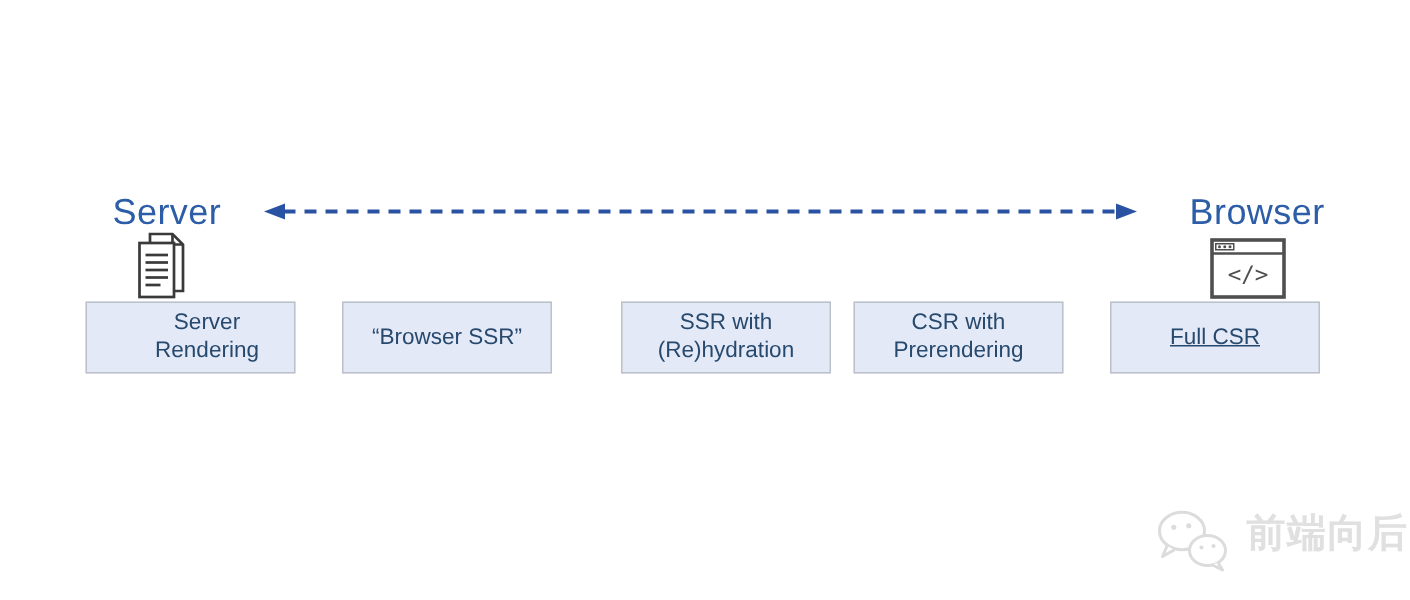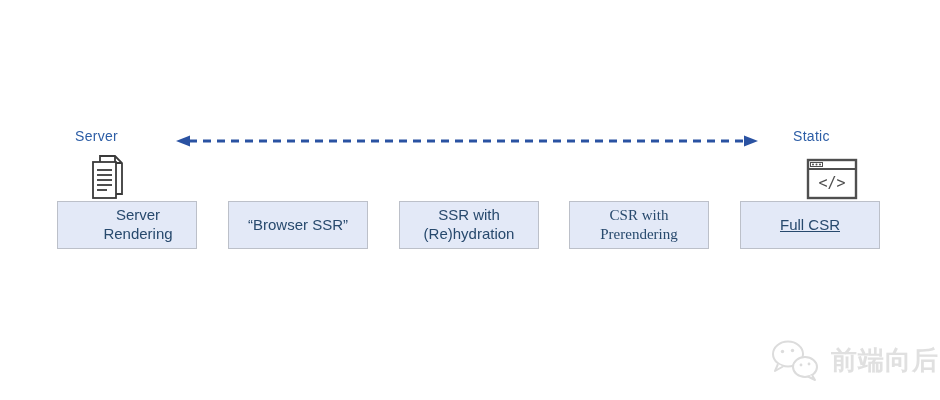--- a/index.html
+++ b/index.html
@@ -7,21 +7,21 @@
     position: relative;
     width: 940px;
     height: 400px;
     background: #ffffff;
     overflow: hidden;
     font-family: "Liberation Sans", sans-serif;
   }
   .endpoint-label {
     position: absolute;
     top: 128px;
-    font-size: 14px;
+    font-size: 24px;
     font-weight: 500;
     color: #2c5da6;
     letter-spacing: 0.3px;
     text-align: right;
   }
   .endpoint-label.server { left: 75px; }
   .endpoint-label.browser { left: 793px; }
   .arrow-svg {
     position: absolute;
     left: 176px;
@@ -49,47 +49,46 @@
     align-items: center;
     justify-content: center;
     text-align: center;
     color: #27496d;
     font-size: 15px;
     line-height: 1.25;
     padding: 2px 6px;
   }
   .box-0 { left: 57px; padding-left: 28px; }
   .box-1 { left: 228px; }
-  .box-2 { left: 399px; }
-  .box-3 { left: 569px; font-family: Liberation Serif, serif; }
+  .box-2 { left: 414px; }
+  .box-3 { left: 569px; }
   .box-4 { left: 740px; text-decoration: underline; }
   .watermark {
     position: absolute;
     left: 768px;
     top: 338px;
     display: flex;
-    align-items: center;
   }
   .watermark-text {
     margin-left: 7px;
     font-size: 26px;
     font-weight: 700;
     color: #e0e0e0;
     letter-spacing: 1px;
     white-space: nowrap;
   }
 </style>
 </head>
 <body>
 
 <div class="canvas">
 
   <div class="endpoint-label server">Server</div>
 
-  <div class="endpoint-label browser">Static</div>
+  <div class="endpoint-label browser">Browser</div>
 
   <svg class="arrow-svg" width="582" height="18" viewBox="0 0 582 18">
     <line x1="13" y1="9" x2="569" y2="9" stroke="#2a52a2" stroke-width="2.8" stroke-dasharray="8 6"></line>
     <polygon points="0,9 14,3.6 14,14.4" fill="#2a52a2"></polygon>
     <polygon points="582,9 568,3.6 568,14.4" fill="#2a52a2"></polygon>
   </svg>
 
   <svg class="doc-icon-svg" width="42" height="52" viewBox="0 0 42 52">
     <g fill="#ffffff" stroke="#3a3a3a" stroke-width="1.8" stroke-linejoin="miter">
       <path d="M14 4 L29 4 L36 11 L36 42 L14 42 Z"></path>

